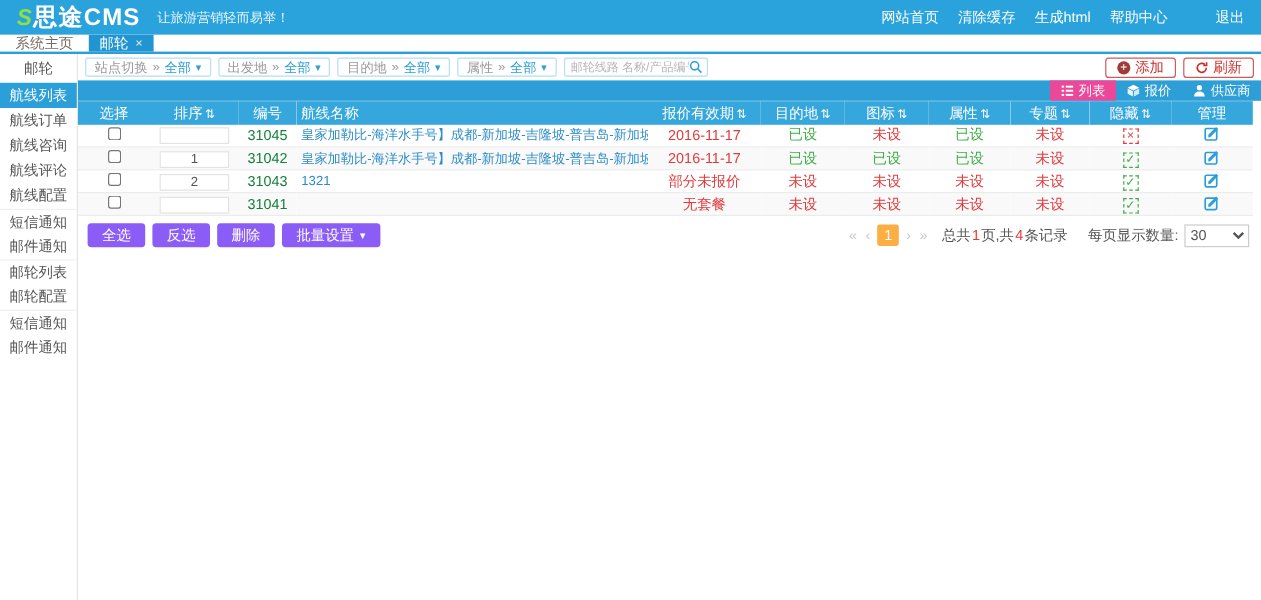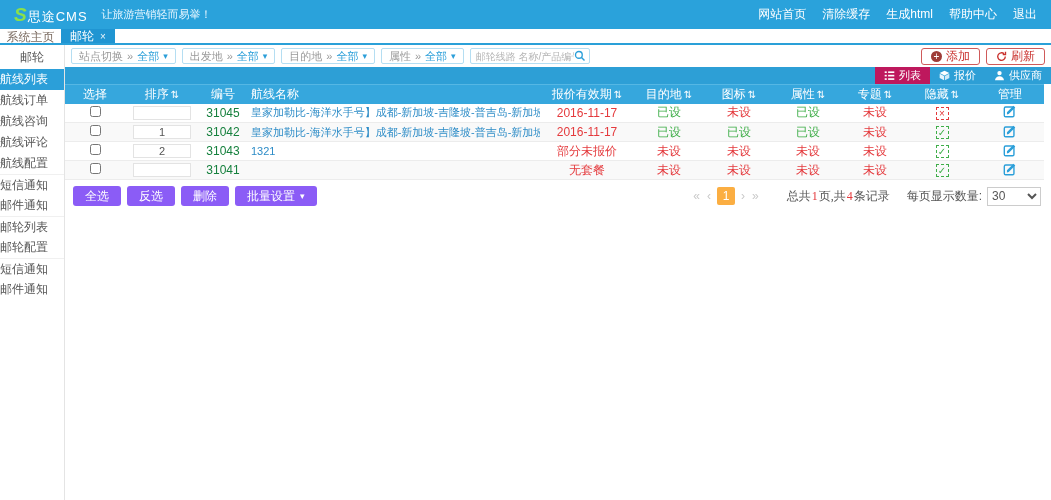--- a/index.html
+++ b/index.html
@@ -4,58 +4,58 @@
 <style>
   * { box-sizing: border-box; margin: 0; padding: 0; }
   html,body { width:1051px; height:500px; overflow:hidden; }
   body { font-family:"Liberation Sans","DejaVu Sans",sans-serif; font-size:12px; color:#333; background:#fff; }
   #app { width:1051px; height:500px; display:flex; flex-direction:column; }
 
   
   .topbar { height:29px; background:#2aa2db; display:flex; align-items:center; padding:0 14px; color:#fff; flex:none; }
   .logo { display:flex; align-items:baseline; }
   .logo .s { font-weight:bold; font-style:italic; font-size:19px; color:#8be04a; margin-right:1px; }
-  .logo .name { font-size:13px; font-weight:normal; color:#fff; letter-spacing:1px; }
+  .logo .name { font-size:20px; font-weight:bold; color:#fff; letter-spacing:1px; }
   .tagline { margin-left:14px; font-size:11px; color:#e9f7ff; }
   .topnav { margin-left:auto; display:flex; align-items:center; gap:16px; }
   .topnav .lnk { color:#fff; cursor:pointer; }
-  .topnav .logout { margin-left:0; }
+  .topnav .logout { margin-left:24px; }
 
   
   .tabrow { height:16px; background:#fff; border-bottom:2px solid #2aa0d8; display:flex; flex:none; }
-  .tab-home { width:61px; text-align:center; line-height:16px; color:#7a6a5f; cursor:pointer; }
+  .tab-home { width:74px; text-align:center; line-height:16px; color:#7a6a5f; cursor:pointer;font-family:Liberation Mono, monospace; }
   .tab-current { background:#2095d2; color:#fff; padding:0 9px; display:flex; align-items:center; gap:6px; cursor:pointer; }
   .tab-close { font-size:10px; opacity:.9; cursor:pointer; }
 
   
   .main { flex:1; display:flex; min-height:0; }
   .sidebar { width:65px; border-right:1px solid #e4e4e4; background:#fff; flex:none; }
   .sb-title { height:24px; line-height:24px; text-align:center; color:#555; }
-  .sb-item { height:21px; line-height:21px; color:#555; cursor:pointer; }
+  .sb-item { height:21px; line-height:21px; text-align:center; color:#555; cursor:pointer; }
   .sb-item.active { background:#2b9fd9; color:#fff; }
   .sb-item.group-start { border-top:1px solid #f0f0f0; }
 
   .content { flex:1; display:flex; flex-direction:column; min-width:0; }
 
   
   .toolbar { height:22px; display:flex; align-items:center; gap:6px; padding:3px 6px; flex:none; }
   .filter { height:16px; display:flex; align-items:center; gap:4px; padding:0 7px; border:1px solid #b5def2; border-radius:2px; background:#fff; font-size:11px; color:#999; cursor:pointer; }
   .filter .val { color:#2b9fd9; }
   .filter .caret { color:#2b9fd9; font-size:9px; }
   .searchbox { height:16px; display:flex; align-items:center; border:1px solid #b5def2; border-radius:2px; padding:0 3px 0 5px; width:120px; background:#fff; }
   .searchbox input { border:0; outline:0; flex:1; min-width:0; font-size:10px; color:#777; background:transparent; font-family:inherit; }
   .searchbox input::placeholder { color:#b5b5b5; }
   .toolbar-right { margin-left:auto; display:flex; gap:6px; }
   .btn-red { height:17px; display:flex; align-items:center; gap:4px; padding:0 9px; border:1px solid #cf5a5a; border-radius:3px; background:#fff; color:#c9302c; font-size:12px; cursor:pointer; font-family:inherit; }
   .add-circle { width:11px; height:11px; border-radius:50%; background:#9e3c38; color:#fff; font-size:10px; line-height:11px; text-align:center; display:inline-block; }
 
   
   .viewstrip { height:17px; background:#2d9fd6; display:flex; justify-content:flex-end; flex:none; }
   .vtab { display:flex; align-items:center; gap:4px; padding:0 9px; color:#fff; font-size:11px; cursor:pointer; }
-  .vtab.active { background:#be185d; }
+  .vtab.active { background:#ec4899; }
   .vtab svg { display:block; }
 
   
   .table-wrap { margin-right:7px; flex:none; }
   table { width:100%; border-collapse:collapse; table-layout:fixed; }
   thead th { background:#36a7dd; border-top:1px solid #55b7e4; color:#fff; font-weight:normal; font-size:12px; height:19px; text-align:center; overflow:hidden; white-space:nowrap; }
   thead th.sortable { cursor:pointer; }
   th .sort-ic { font-size:10px; margin-left:2px; }
   th.al { text-align:left; padding-left:4px; }
   tbody td { height:19px; border-bottom:1px solid #ececec; text-align:center; font-size:12px; overflow:hidden; white-space:nowrap; }
@@ -75,21 +75,21 @@
   .edit-btn { background:none; border:none; cursor:pointer; padding:0; }
   .edit-btn svg { display:block; margin:0 auto; }
 
   
   .footerbar { display:flex; align-items:center; gap:6px; padding:6px 10px 0 8px; flex:none; }
   .btn-blue { height:20px; padding:0 12px; background:#8b5cf6; color:#fff; border:none; border-radius:3px; font-size:12px; display:flex; align-items:center; gap:5px; cursor:pointer; font-family:inherit; }
   .btn-blue .caret { font-size:9px; }
   .pager { margin-left:auto; display:flex; align-items:center; gap:5px; font-size:12px; color:#555; }
   .pg-arrow { color:#c9c9c9; padding:0 1px; cursor:pointer; font-size:12px; }
   .pg-current { background:#fbae42; color:#fff; min-width:18px; height:18px; line-height:18px; text-align:center; border-radius:2px; cursor:pointer; }
-  .pg-text { margin-left:22px;font-family:Liberation Serif, serif; }
+  .pg-text { margin-left:6px; }
   .pg-num { color:#e4393c; padding:0 1px; }
   .per-page { display:flex; align-items:center; gap:5px; margin-left:12px; }
   .per-page select { width:54px; height:19px; border:1px solid #ccc; font-size:12px; color:#555; font-family:inherit; background:#fff; }
 </style>
 </head>
 <body>
 
 <div id="app">
 
   <div class="topbar">

